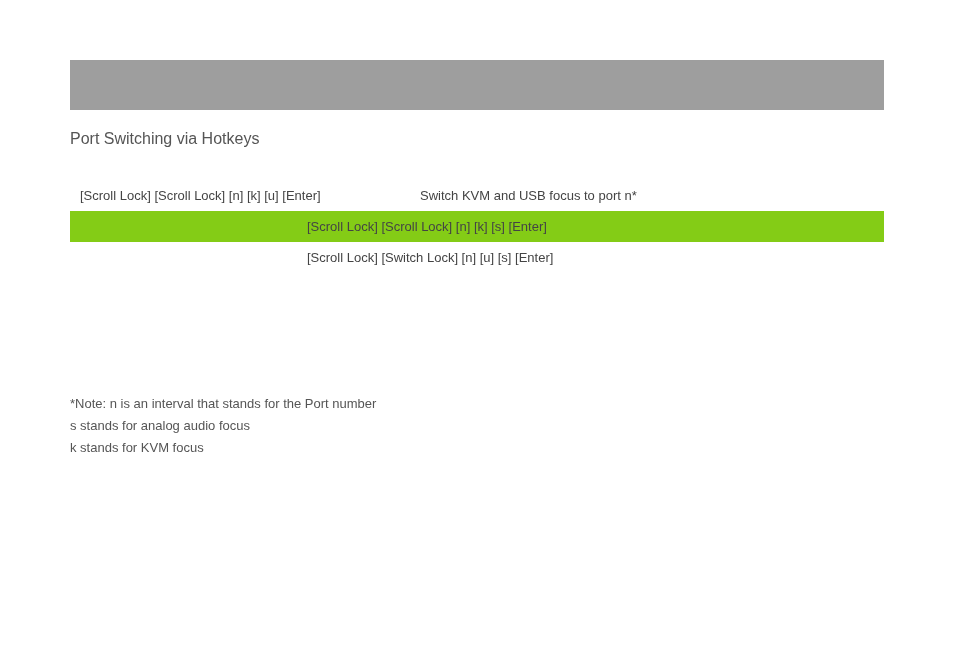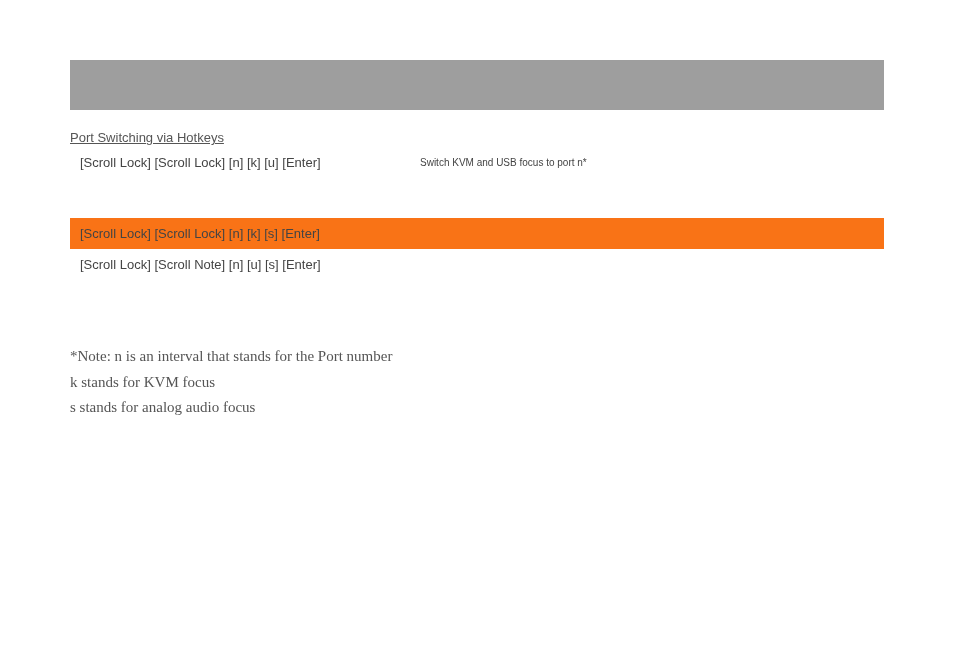--- a/index.html
+++ b/index.html
@@ -27,61 +27,59 @@
 
     .header-bar {
       width: 100%;
       height: 50px;
       background: #9e9e9e;
       margin-top: 60px;
       margin-bottom: 20px;
     }
 
     .section-title {
-      font-size: 13px;
+      font-size: 16px;
       color: #555;
-      margin-bottom: 2px;
+      margin-bottom: 32px;
       margin-top: 10px;
-      text-decoration: underline;
     }
 
     .table-container {
       width: 100%;
       border-collapse: collapse;
     }
 
     .table-row {
       display: flex;
       align-items: center;
       padding: 8px 10px;
+      justify-content: center;
     }
 
     .table-row.highlighted {
-      background-color: #f97316;
-      margin-top: 40px;
+      background-color: #84cc16;
     }
 
     .col-hotkey {
       width: 340px;
       font-size: 13px;
       color: #444;
     }
 
     .col-description {
       flex: 1;
-      font-size: 10px;
+      font-size: 13px;
       color: #444;
     }
 
     .notes-section {
-      margin-top: 64px;
-      font-size: 15px;
+      margin-top: 120px;
+      font-size: 13px;
       color: #555;
       line-height: 1.7;
-      font-family: Liberation Serif, serif;
     }
 
     .notes-section p {
       margin: 0;
       line-height: 1.7;
     }
   </style>
 </head>
 <body>
 
@@ -96,24 +94,24 @@
     <div class="table-row">
       <div class="col-hotkey">[Scroll Lock] [Scroll Lock]  [n] [k] [u] [Enter]</div>
       <div class="col-description">Switch KVM and USB focus to port n*</div>
     </div>
 
     <div class="table-row highlighted">
       <div class="col-hotkey">[Scroll Lock] [Scroll Lock]  [n] [k] [s] [Enter]</div>
     </div>
 
     <div class="table-row">
-      <div class="col-hotkey">[Scroll Lock] [Scroll Note]  [n] [u] [s] [Enter]</div>
+      <div class="col-hotkey">[Scroll Lock] [Switch Lock]  [n] [u] [s] [Enter]</div>
     </div>
 
   </div>
 
   <div class="notes-section">
     <p>*Note: n is an interval that stands for the Port number</p>
+    <p>s stands for analog audio focus</p>
     <p>k stands for KVM focus</p>
-    <p>s stands for analog audio focus</p>
   </div>
 
 </div>
 
 </body></html>

